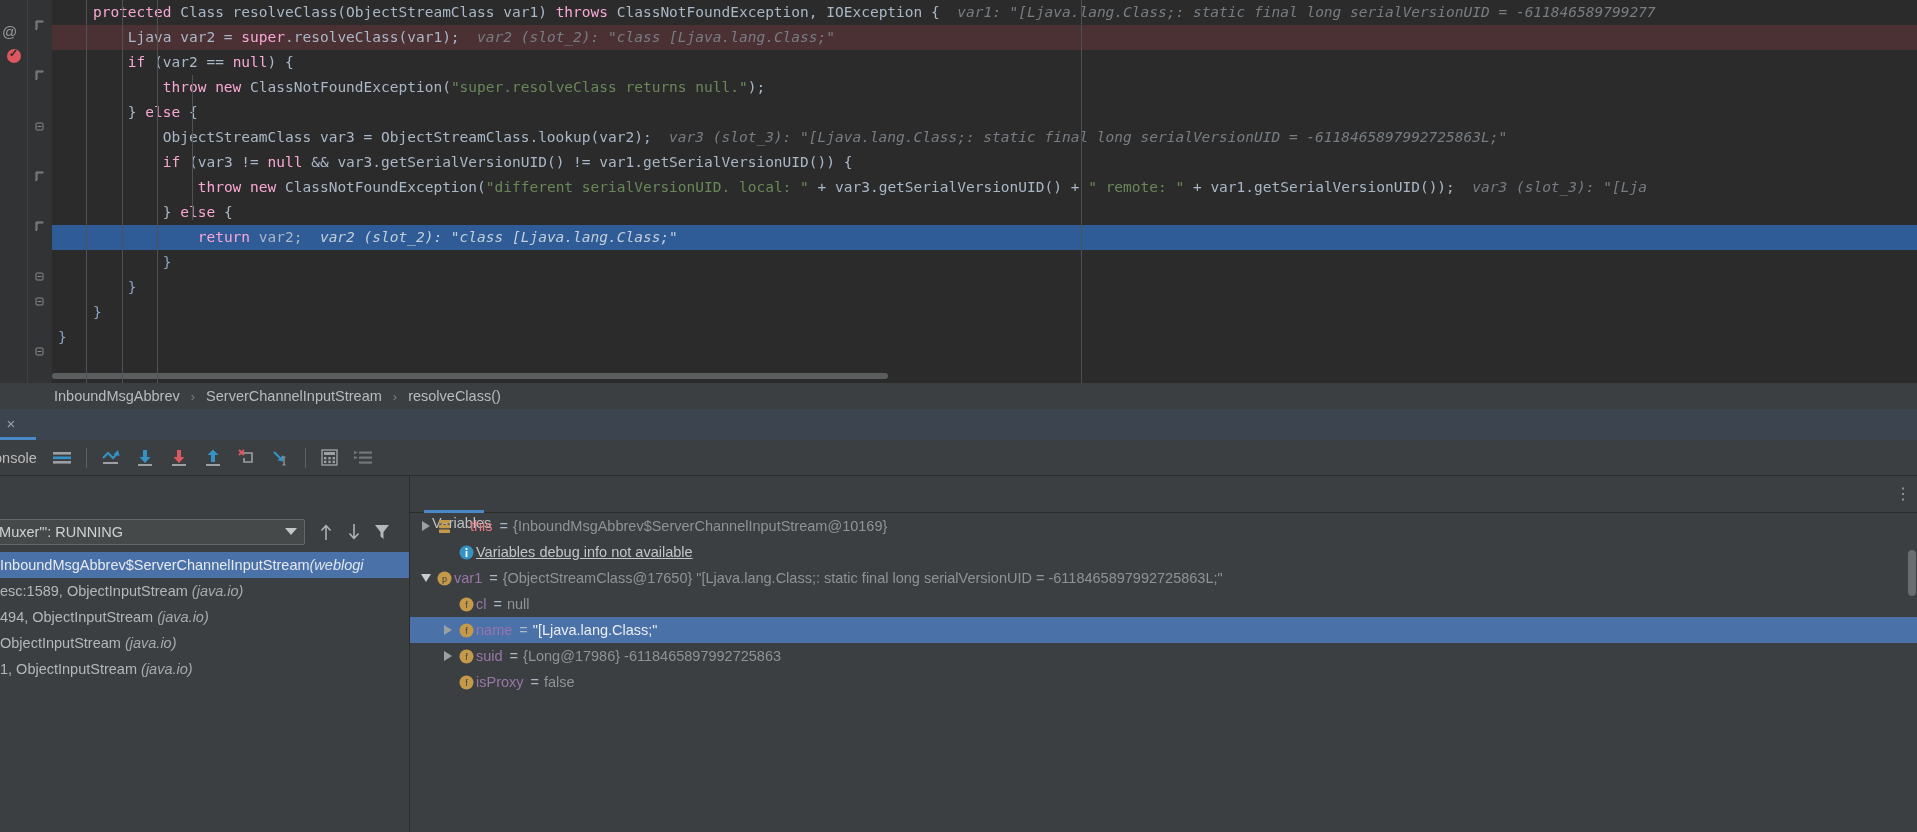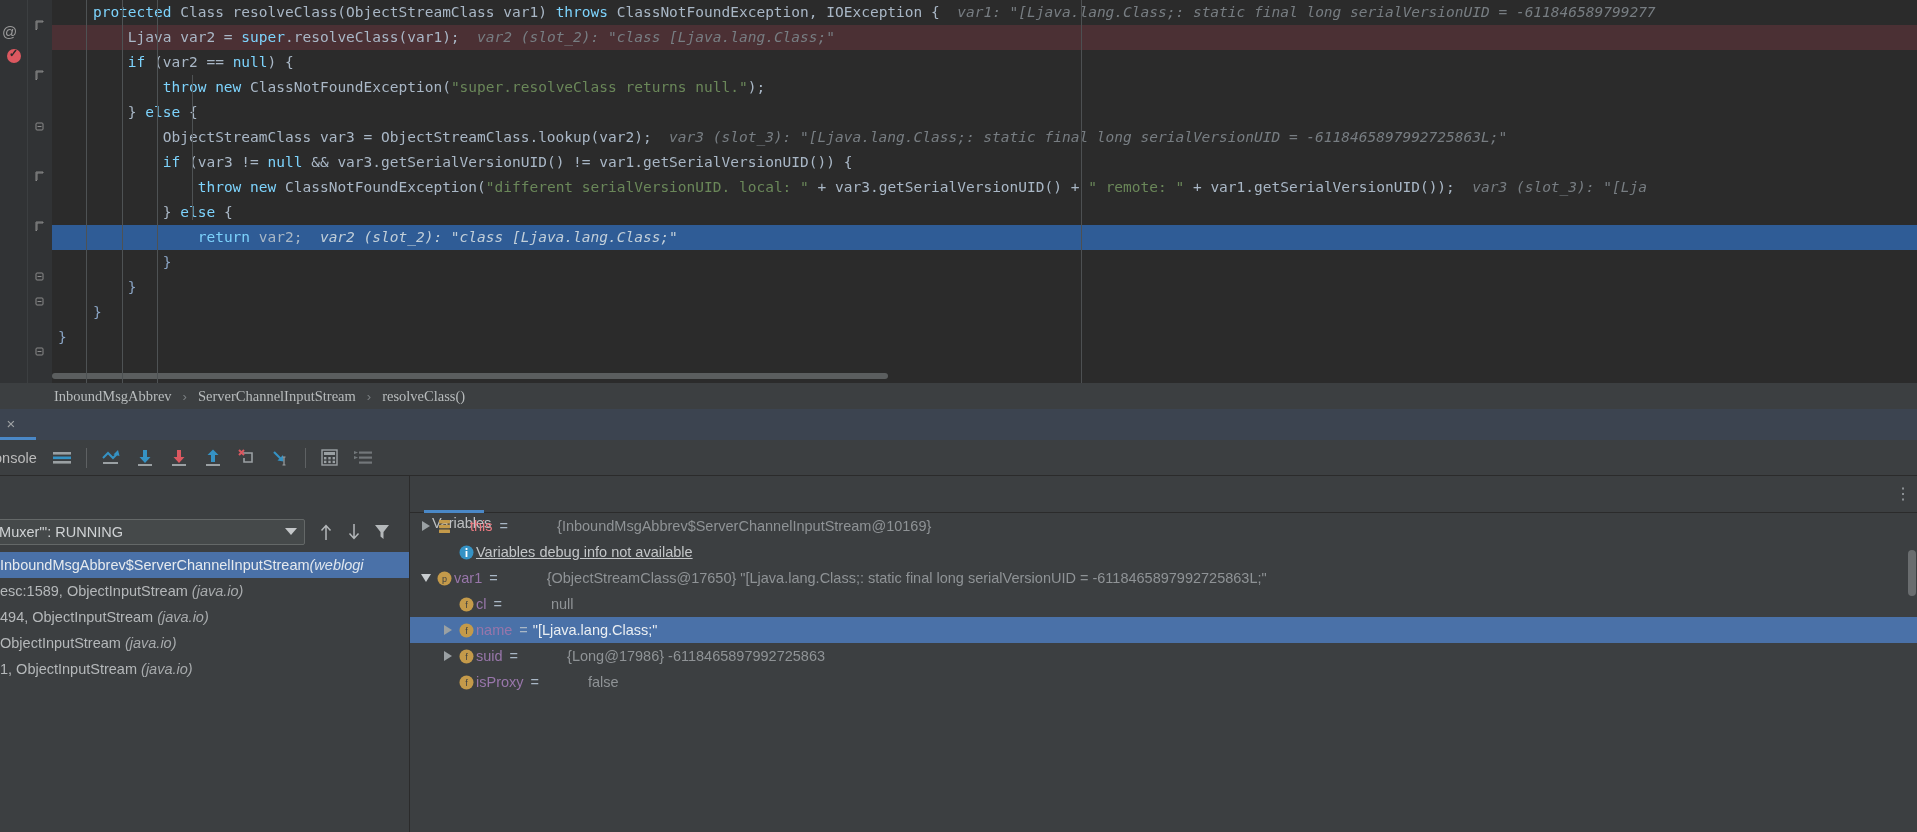--- a/index.html
+++ b/index.html
@@ -60,40 +60,40 @@
   .indent-guide{
     position:absolute; top:0; width:1px; height:383px;
     background:#4e5254; z-index:1;
   }
   
   .margin-line{
     position:absolute; left:1029px; top:0; width:1px; height:383px;
     background:#4d5052; z-index:2;
   }
 
-  .kw   { color:#7dd3fc; }
+  .kw   { color:#f9a8d4; }
   .plain{ color:#a9b7c6;text-align:center; }
   .str  { color:#6a8759; }
   .inline-val{ color:#777d82; font-style:italic; }
   .sel-line .inline-val{ color:#c2cfd9; }
   .brace-b{ color:#8aa4c4; }
 
   
   .editor-hscroll{
     position:absolute; left:52px; bottom:4px; width:836px; height:6px;
     background:#5b5e5f; border-radius:3px;
   }
 
   
   .breadcrumb{
     position:absolute; left:0; top:383px; width:1917px; height:26px;
     background:#3c3f41; display:flex; align-items:center;
     padding-left:52px; font-size:14.5px; color:#b8bcbd;
   }
-  .crumb{ padding:0 2px;font-family:Liberation Serif, serif; }
+  .crumb{ padding:0 2px; }
   .crumb-sep{ color:#7a7f81; padding:0 9px; font-size:13px; }
 
   
   .debug-win{
     position:absolute; left:0; top:409px; width:1917px; height:423px;
     background:#3c3f41;
   }
   .debug-header{
     position:absolute; left:0; top:0; width:1917px; height:31px;
     background:#3c4450;
@@ -202,21 +202,21 @@
     border-bottom:5px solid transparent;border-left:8px solid #9aa0a3;
   }
   .tri-down{
     width:0;height:0;border-left:5px solid transparent;
     border-right:5px solid transparent;border-top:8px solid #c9cdd0;
   }
   .vicon{ width:20px; height:26px; display:inline-flex; align-items:center; justify-content:center; flex:0 0 20px; }
   .vname{ color:#9876aa; padding-right:2px; }
   .vname.this{ color:#e8787f;margin-left:16px; }
   .veq{ color:#a9b7c6; padding:0 5px; }
-  .vval{ color:#8f9396;margin-left:44px; }
+  .vval{ color:#8f9396; }
   .vval-str{ color:#b8bcbd; }
   .var-row.selected .vval, .var-row.selected .vval-str{ color:#eaeef2; }
   .vinfo-text{ color:#c3c6c8;text-decoration:underline; }
 
   .vars-scrollbar{
     position:absolute; right:1px; top:74px; width:8px; height:46px;
     background:#6a6d6f; border-radius:4px;
   }
 </style>
 </head>

